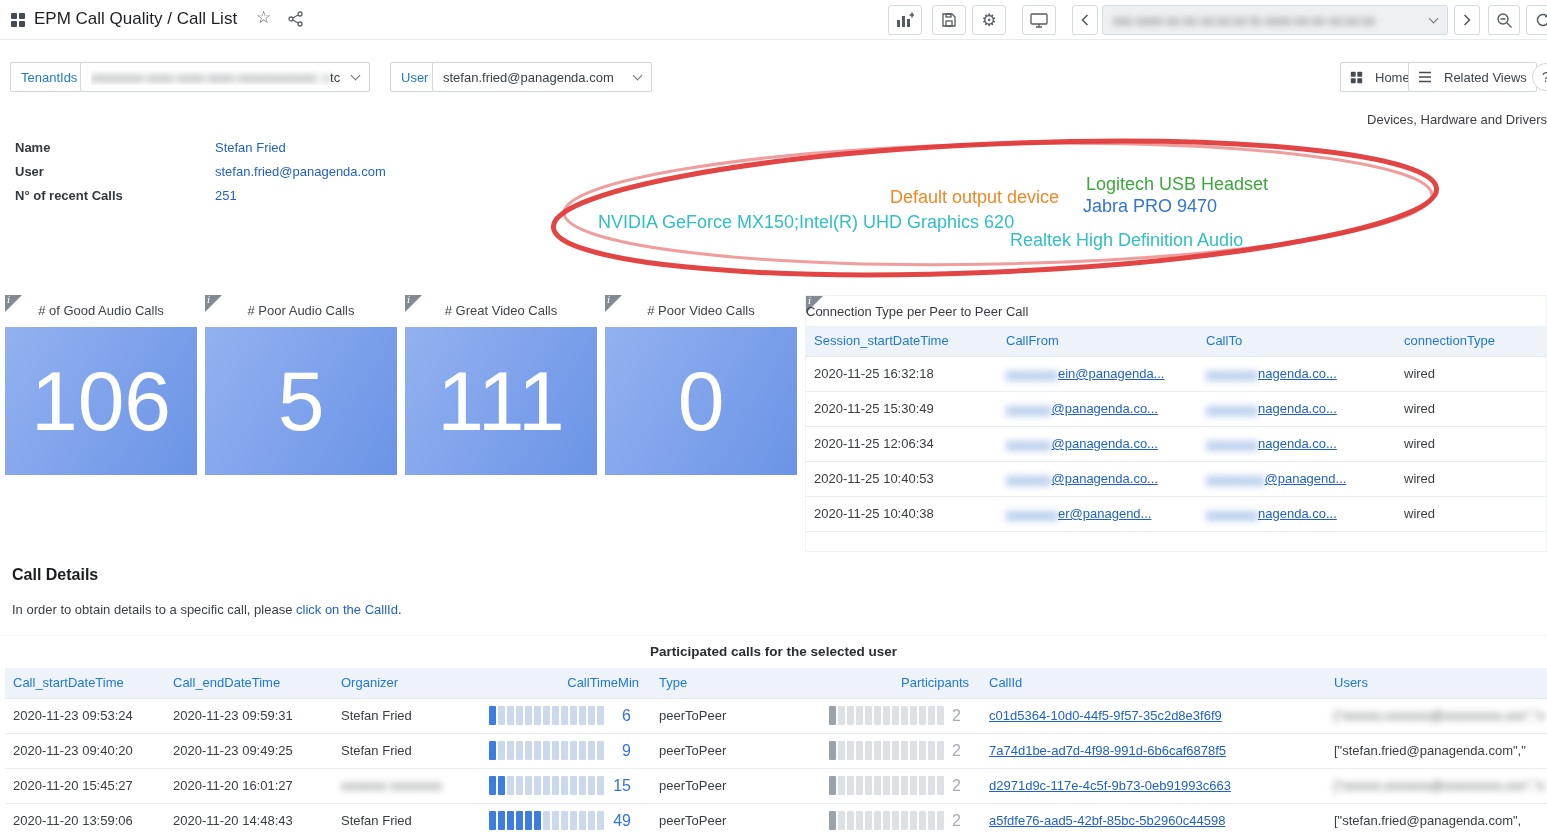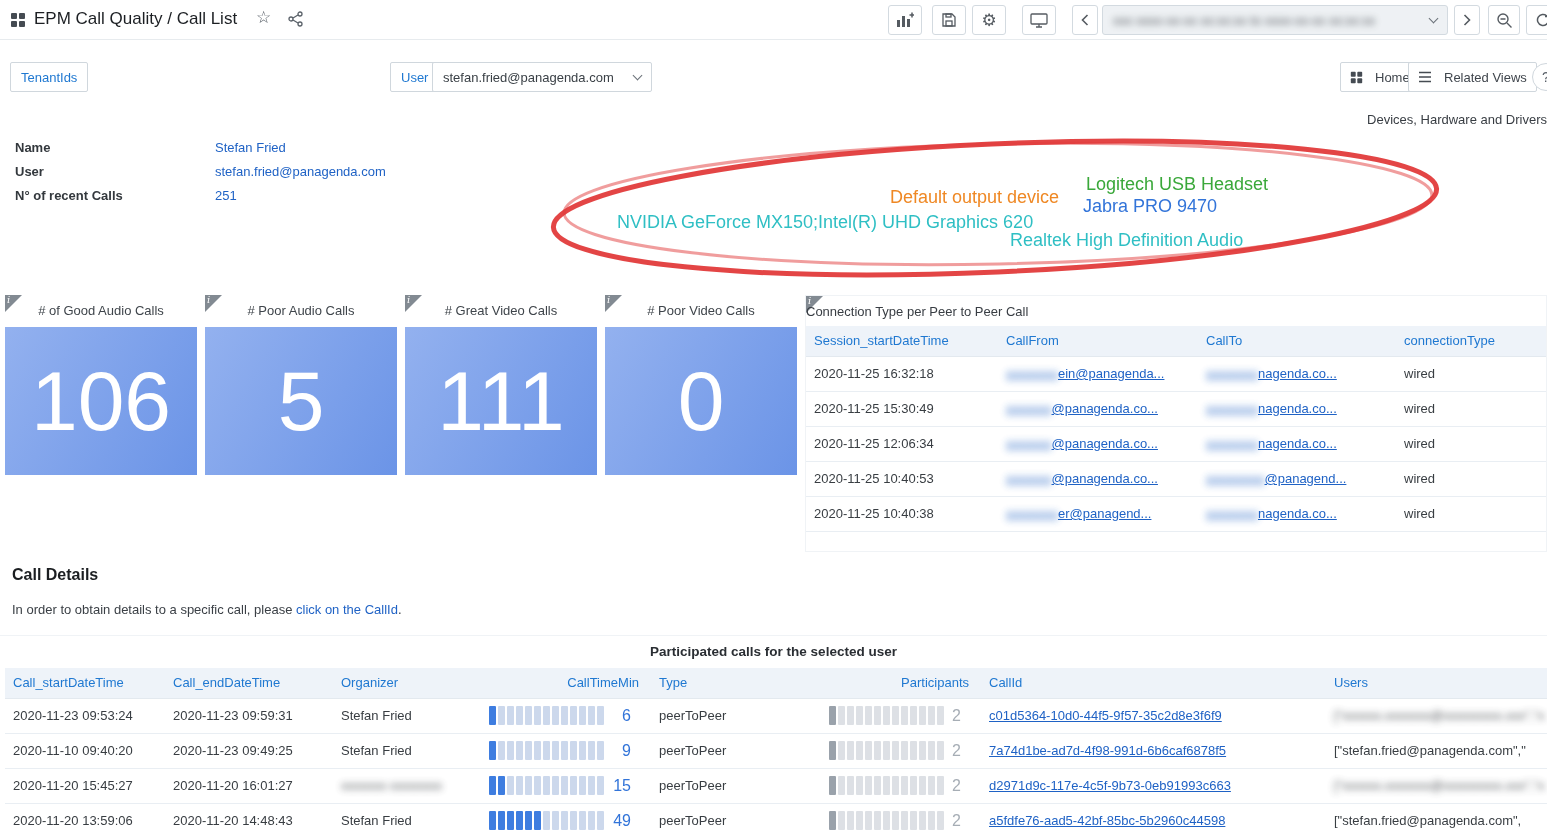--- a/index.html
+++ b/index.html
@@ -161,20 +161,24 @@
     <span class="iconbtn" style="left:1526px">
       <svg width="16" height="16" viewBox="0 0 16 16" fill="none" stroke="#555b61" stroke-width="1.5">
           <path d="M13.5 8a5.5 5.5 0 1 1-1.6-3.9"></path>
           <path d="M13.5 1v3.5H10"></path>
         </svg>
       <span></span>
     </span>
   </div>
 
   <span class="vlabel" style="left:10px">TenantIds</span>
+  <span class="vselect" style="left:80px;width:290px">
+    <span style="flex:1;overflow:hidden;white-space:nowrap"><span class="redact">xxxxxxxx-xxxx-xxxx-xxxx-xxxxxxxxxxxx; x</span><span>tc</span></span>
+    <span class="chev"></span>
+  </span>
   <span class="vlabel" style="left:390px">User</span>
   <span class="vselect" style="left:432px;width:220px">
     <span>stefan.fried@panagenda.com</span>
     <span class="chev"></span>
   </span>
   <span class="navbox" style="left:1340px">
     <svg width="13" height="13" viewBox="0 0 16 16" fill="#454b52">
         <rect x="1" y="1" width="6" height="6" rx="1"></rect>
         <rect x="9" y="1" width="6" height="6" rx="1"></rect>
         <rect x="1" y="9" width="6" height="6" rx="1"></rect>
@@ -201,21 +205,21 @@
     <span class="flabel">User</span><span class="fvalue">stefan.fried@panagenda.com</span>
   </div>
   <div class="frow" style="top:188px">
     <span class="flabel">N° of recent Calls</span><span class="fvalue">251</span>
   </div>
 
   <div class="ptitle devices-title">Devices, Hardware and Drivers</div>
   <span class="dev d-orange" style="left:890px;top:187px">Default output device</span>
   <span class="dev d-green" style="left:1086px;top:174px">Logitech USB Headset</span>
   <span class="dev d-blue" style="left:1083px;top:196px">Jabra PRO 9470</span>
-  <span class="dev d-cyan" style="left:617px;top:212px">NVIDIA GeForce MX150;Intel(R) UHD Graphics 620</span>
+  <span class="dev d-cyan" style="left:598px;top:212px">NVIDIA GeForce MX150;Intel(R) UHD Graphics 620</span>
   <span class="dev d-cyan" style="left:1010px;top:230px">Realtek High Definition Audio</span>
   <svg class="annot" width="915" height="158" viewBox="0 0 915 158">
     <ellipse cx="455" cy="78" rx="442" ry="64" fill="none" stroke="#e23b3b" stroke-width="5" transform="rotate(-2.5 455 78)" opacity="0.95"></ellipse>
     <ellipse cx="458" cy="74" rx="434" ry="60" fill="none" stroke="#e23b3b" stroke-width="3" transform="rotate(-1.2 458 74)" opacity="0.5"></ellipse>
   </svg>
 
   <div class="kpi" style="left:5px">
     <span class="corner">
         <i>i</i>
       </span>
@@ -379,21 +383,21 @@
                   <span class="seg" style="background:#dde0e5"></span>
                   <span class="seg" style="background:#dde0e5"></span>
                 </span>
                 <span class="gnum gray">2</span>
               </span>
             </td>
             <td><span class="lnk">c01d5364-10d0-44f5-9f57-35c2d8e3f6f9</span></td>
             <td><span class="redact">["xxxxxx.xxxxxxx@xxxxxxxxx.xxx","x</span></td>
           </tr>
           <tr>
-            <td>2020-11-10 09:40:20</td>
+            <td>2020-11-23 09:40:20</td>
             <td>2020-11-23 09:49:25</td>
             <td>Stefan Fried</td>
             <td>
               <span class="gcell">
                 <span class="gauge">
                   <span class="seg" style="background:#3e7de0"></span>
                   <span class="seg" style="background:#ccd8ec"></span>
                   <span class="seg" style="background:#ccd8ec"></span>
                   <span class="seg" style="background:#ccd8ec"></span>
                   <span class="seg" style="background:#ccd8ec"></span>

